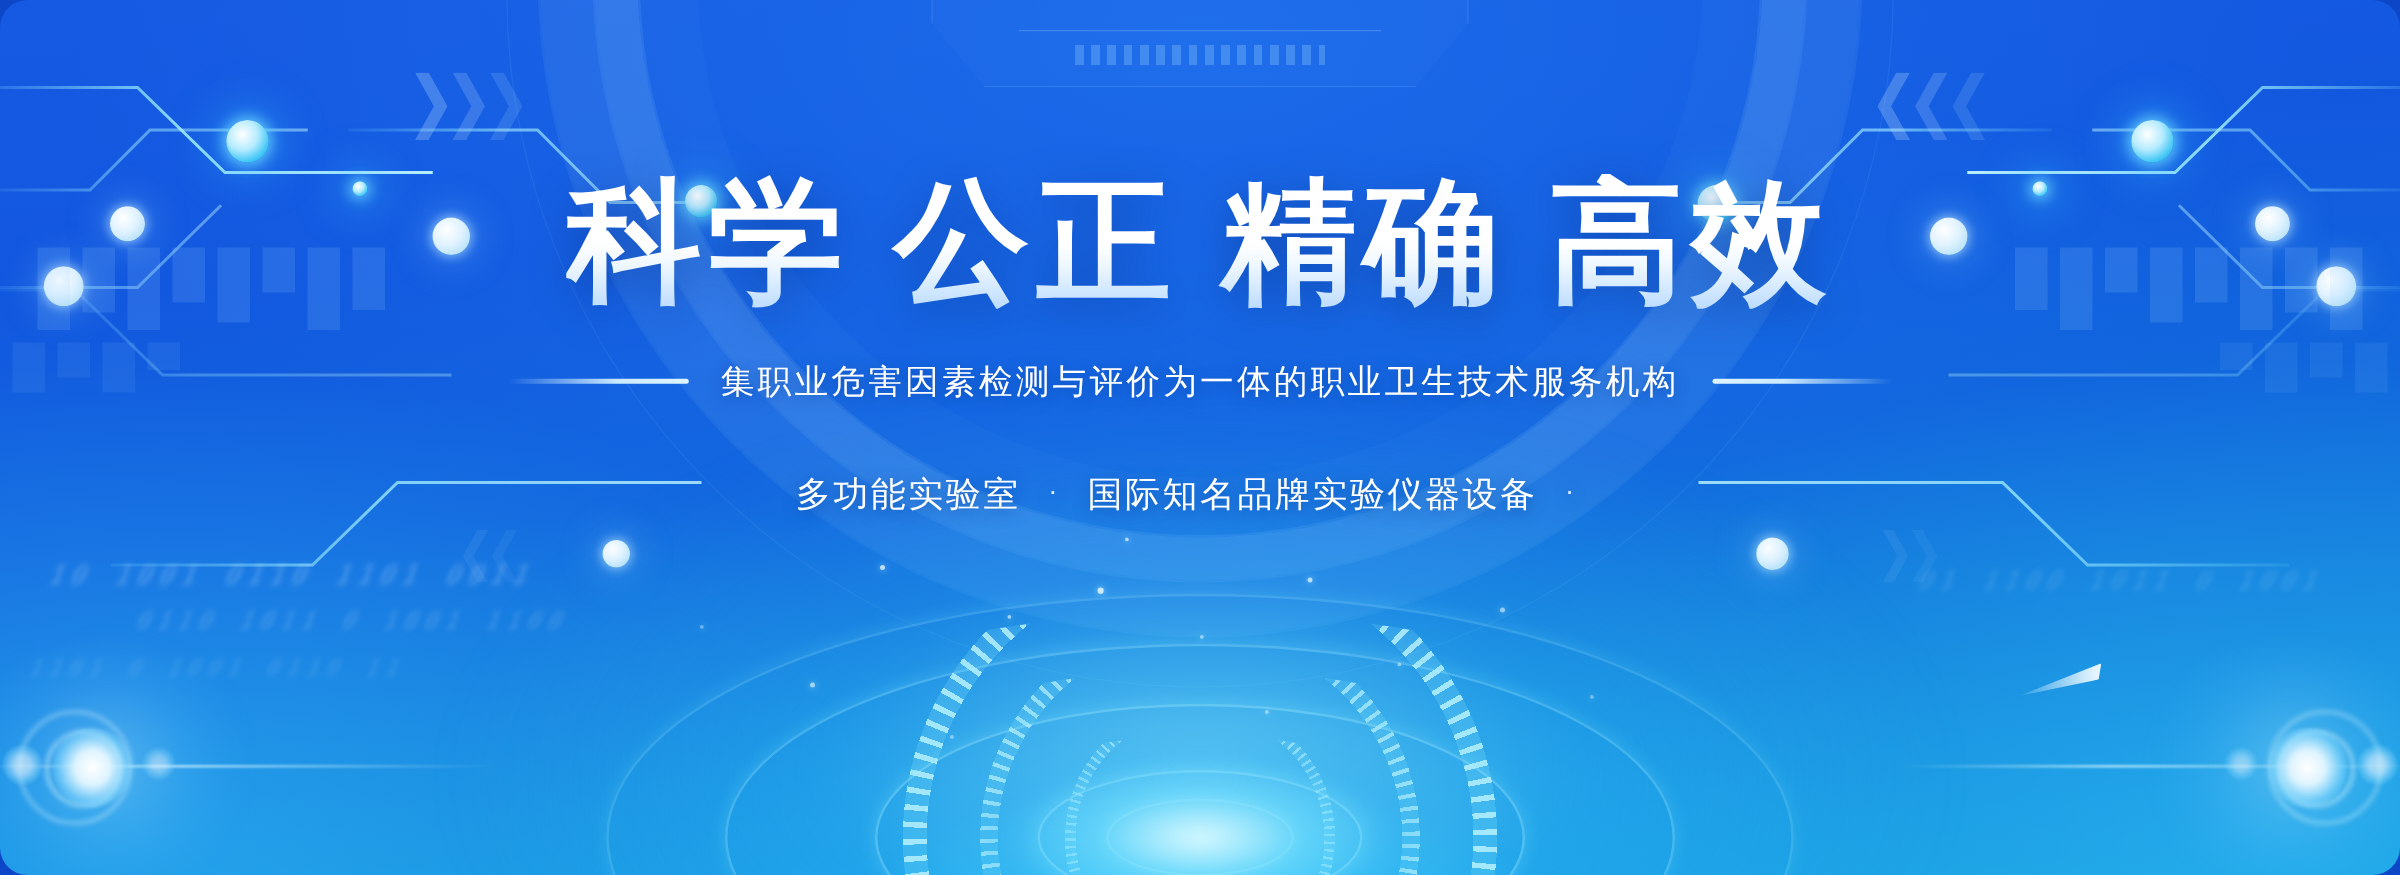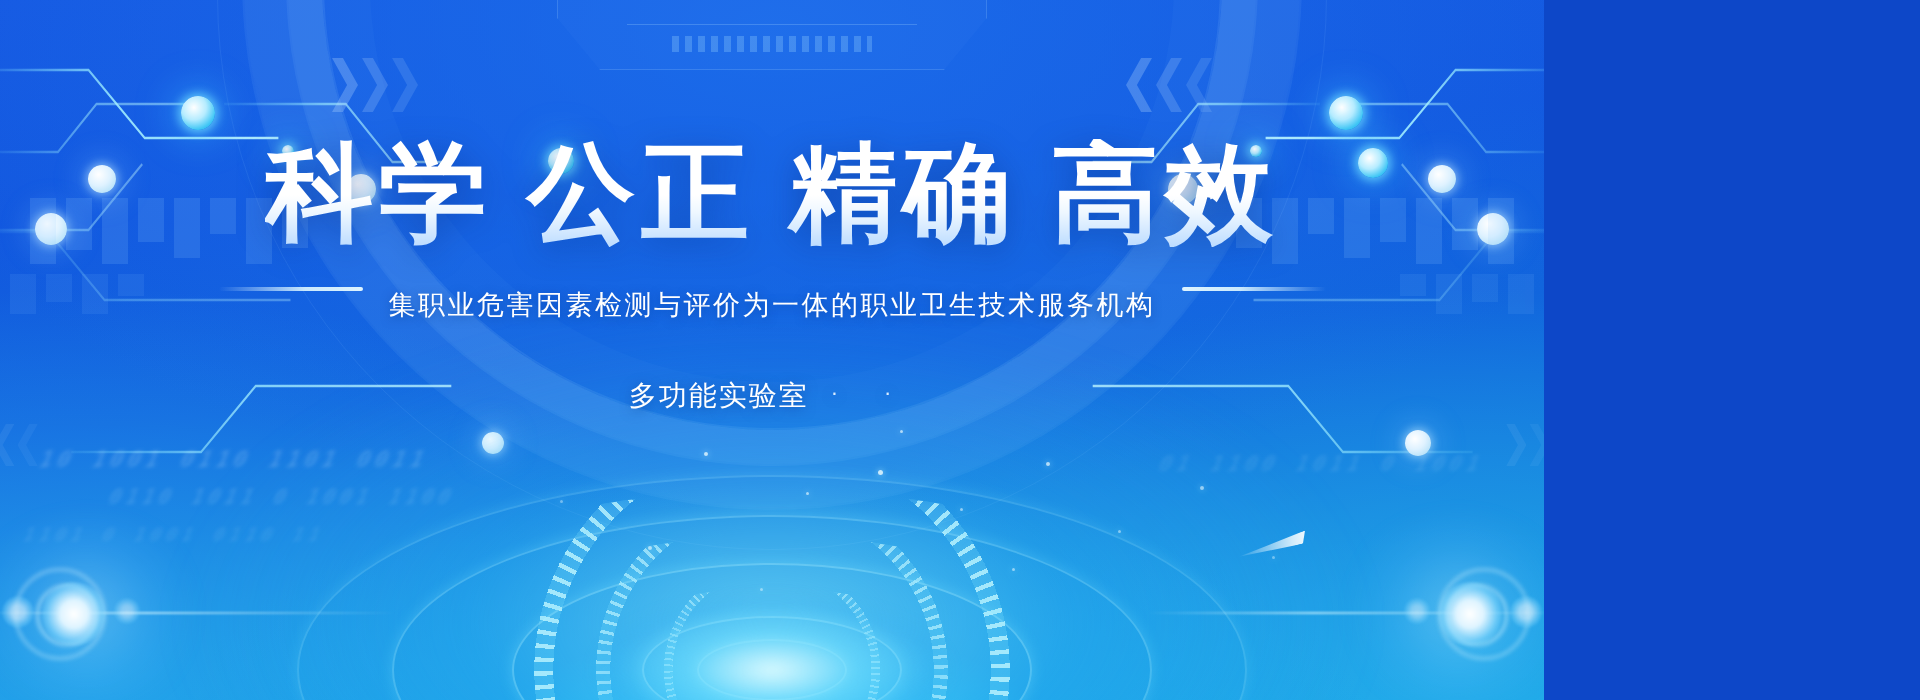--- a/index.html
+++ b/index.html
@@ -5,28 +5,29 @@
   * { margin:0; padding:0; box-sizing:border-box; }
   html, body {
     width:1920px; height:700px;
     overflow:hidden;
     background:#0d47c8;
     font-family:"Liberation Sans","DejaVu Sans",sans-serif;
   }
 
   #banner{
     position:relative;
-    width:1544px; height:700px;
+    width:1920px; height:700px;
     overflow:hidden;
     background:
       radial-gradient(ellipse 900px 420px at 50% 108%, rgba(40,210,255,.95) 0%, rgba(24,160,235,.55) 32%, rgba(20,110,225,0) 68%),
       radial-gradient(ellipse 1100px 620px at 6% 96%, rgba(60,190,255,.45) 0%, rgba(30,120,230,0) 62%),
       radial-gradient(ellipse 1100px 620px at 94% 96%, rgba(60,190,255,.42) 0%, rgba(30,120,230,0) 62%),
       radial-gradient(ellipse 1300px 700px at 50% 4%, rgba(28,110,235,.85) 0%, rgba(20,78,215,0) 70%),
       linear-gradient(175deg, #1659e2 0%, #1258df 28%, #1166dd 52%, #1184da 76%, #13a0dd 100%);
+    border-radius: 22px;
   }
 
   .layer{ position:absolute; inset:0; pointer-events:none; }
 
   
   .hud{
     position:absolute; left:50%; top:-470px;
     width:900px; height:900px; margin-left:-450px;
     border-radius:50%;
     border:2px solid rgba(150,205,255,.15);
@@ -198,21 +199,21 @@
     background:linear-gradient(180deg,#ffffff 0%,#ffffff 52%,#eef7ff 68%,#bcdcff 100%);
     -webkit-background-clip:text;
             background-clip:text;
     color:transparent;
     -webkit-text-fill-color:transparent;
     filter:drop-shadow(0 6px 16px rgba(8,48,130,.45));
   }
   .headline .gap{ display:inline-block; width:34px; }
 
   .subline{
-    display:flex; gap:26px;
+    display:flex; align-items:center; gap:26px;
     margin-top:40px;
   }
   .subline .rule{
     width:144px; height:4px; border-radius:2px;
     background:linear-gradient(90deg, rgba(200,238,255,0) 0%, rgba(212,240,255,.95) 60%, rgba(222,244,255,1) 100%);
   }
   .subline .rule.right{
     background:linear-gradient(270deg, rgba(200,238,255,0) 0%, rgba(212,240,255,.95) 60%, rgba(222,244,255,1) 100%);
   }
   .subtitle{
@@ -437,17 +438,18 @@
 
     <div class="subline">
       <span class="rule"></span>
       <span class="subtitle">集职业危害因素检测与评价为一体的职业卫生技术服务机构</span>
       <span class="rule right"></span>
     </div>
 
     <div class="features">
       <span>多功能实验室</span>
       <span class="dot">·</span>
+      <span>国际知名品牌实验仪器设备</span>
       <span class="dot">·</span>
     </div>
 
   </div>
 </div>
 
 </body></html>

